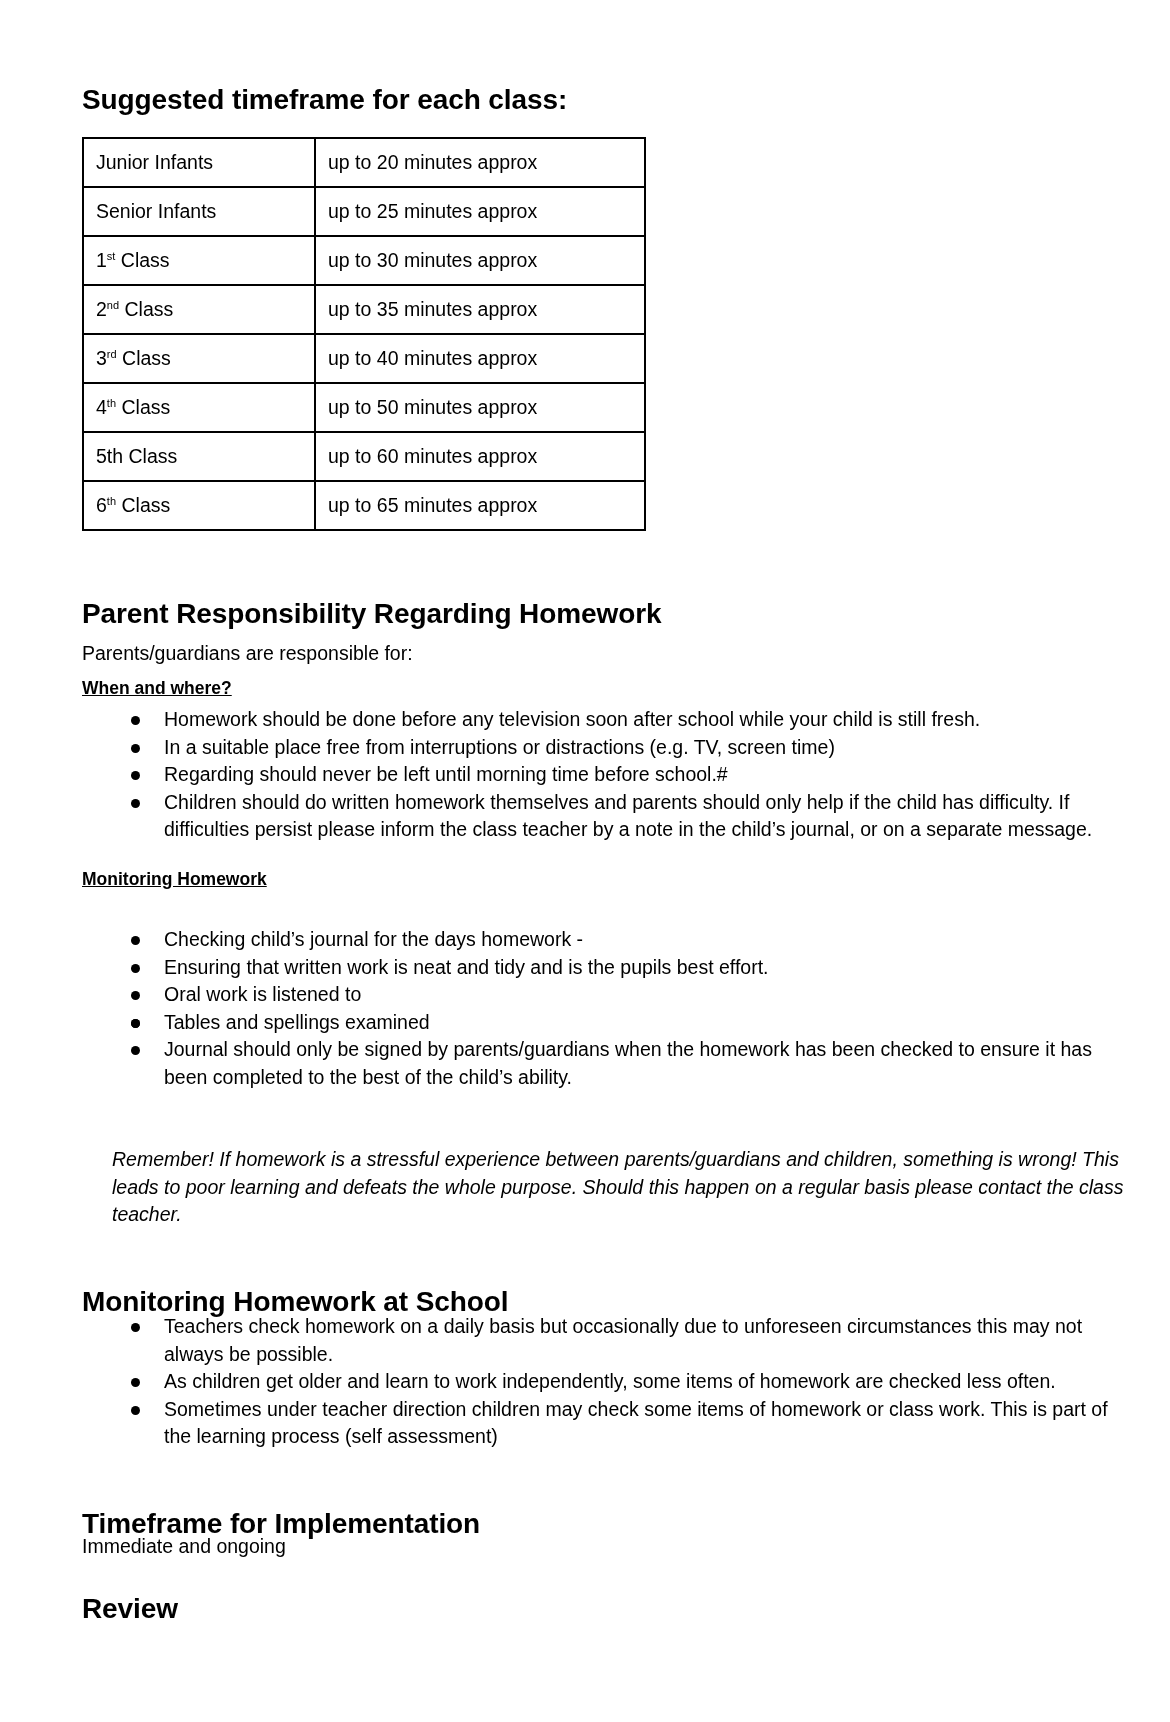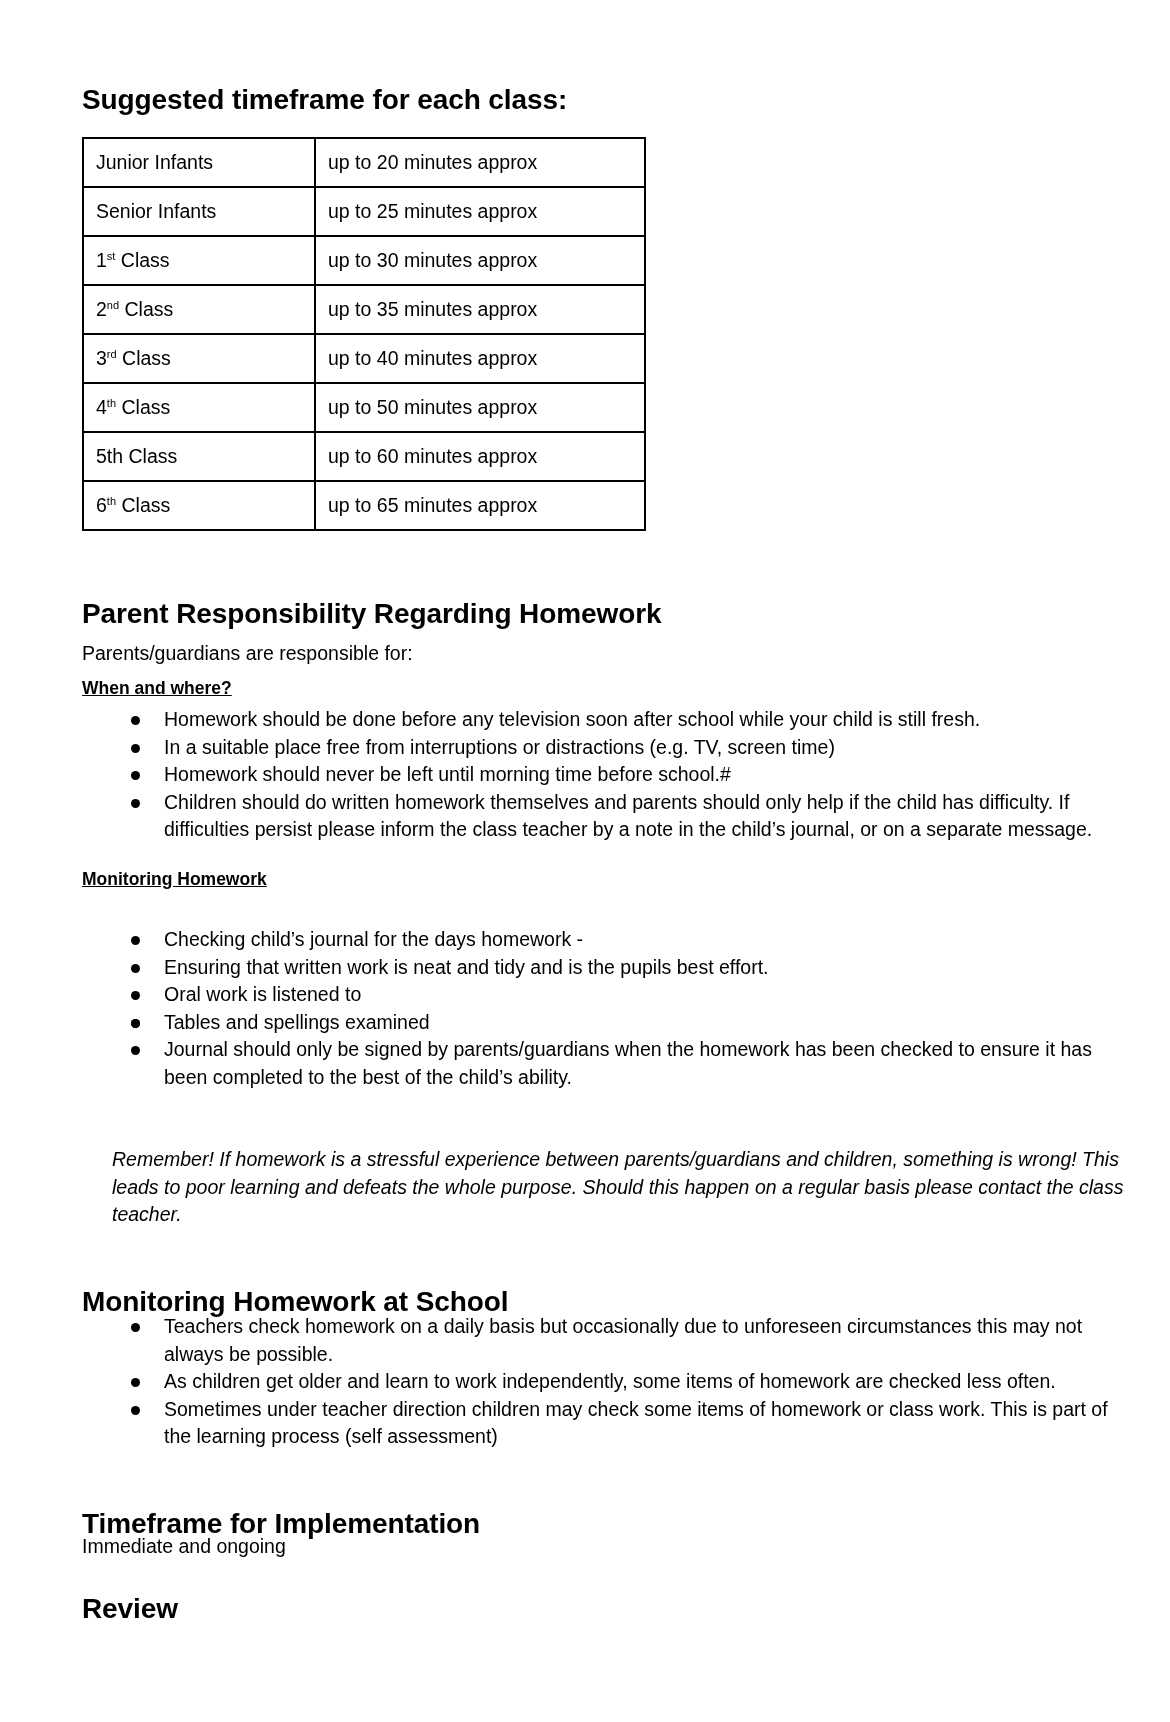--- a/index.html
+++ b/index.html
@@ -72,21 +72,21 @@
   </tbody>
 </table>
 
 <div class="abs h" style="top:598px;">Parent Responsibility Regarding Homework</div>
 <div class="abs txt" style="top:640px;">Parents/guardians are responsible for:</div>
 
 <div class="abs sub" style="top:652px;margin-top:26px;">When and where?</div>
 <ul class="bl" style="top:706px;">
   <li><span class="dot"></span><span>Homework should be done before any television soon after school while your child is still fresh.</span></li>
   <li><span class="dot"></span><span>In a suitable place free from interruptions or distractions (e.g. TV, screen time)</span></li>
-  <li><span class="dot"></span><span>Homework should never be left until morning time before school.#</span></li>
+  <li><span class="dot"></span><span>Regarding should never be left until morning time before school.#</span></li>
   <li><span class="dot"></span><span>Children should do written homework themselves and parents should only help if the child has difficulty. If difficulties persist please inform the class teacher by a note in the child’s journal, or on a separate message.</span></li>
 </ul>
 
 <div class="abs sub" style="top:869px;">Monitoring Homework</div>
 <ul class="bl" style="top:926px;">
   <li><span class="dot"></span><span>Checking child’s journal for the days homework -</span></li>
   <li><span class="dot"></span><span>Ensuring that written work is neat and tidy and is the pupils best effort.</span></li>
   <li><span class="dot"></span><span>Oral work is listened to</span></li>
   <li><span class="dot"></span></li>
   <li><span class="dot"></span><span>Tables and spellings examined</span></li>

